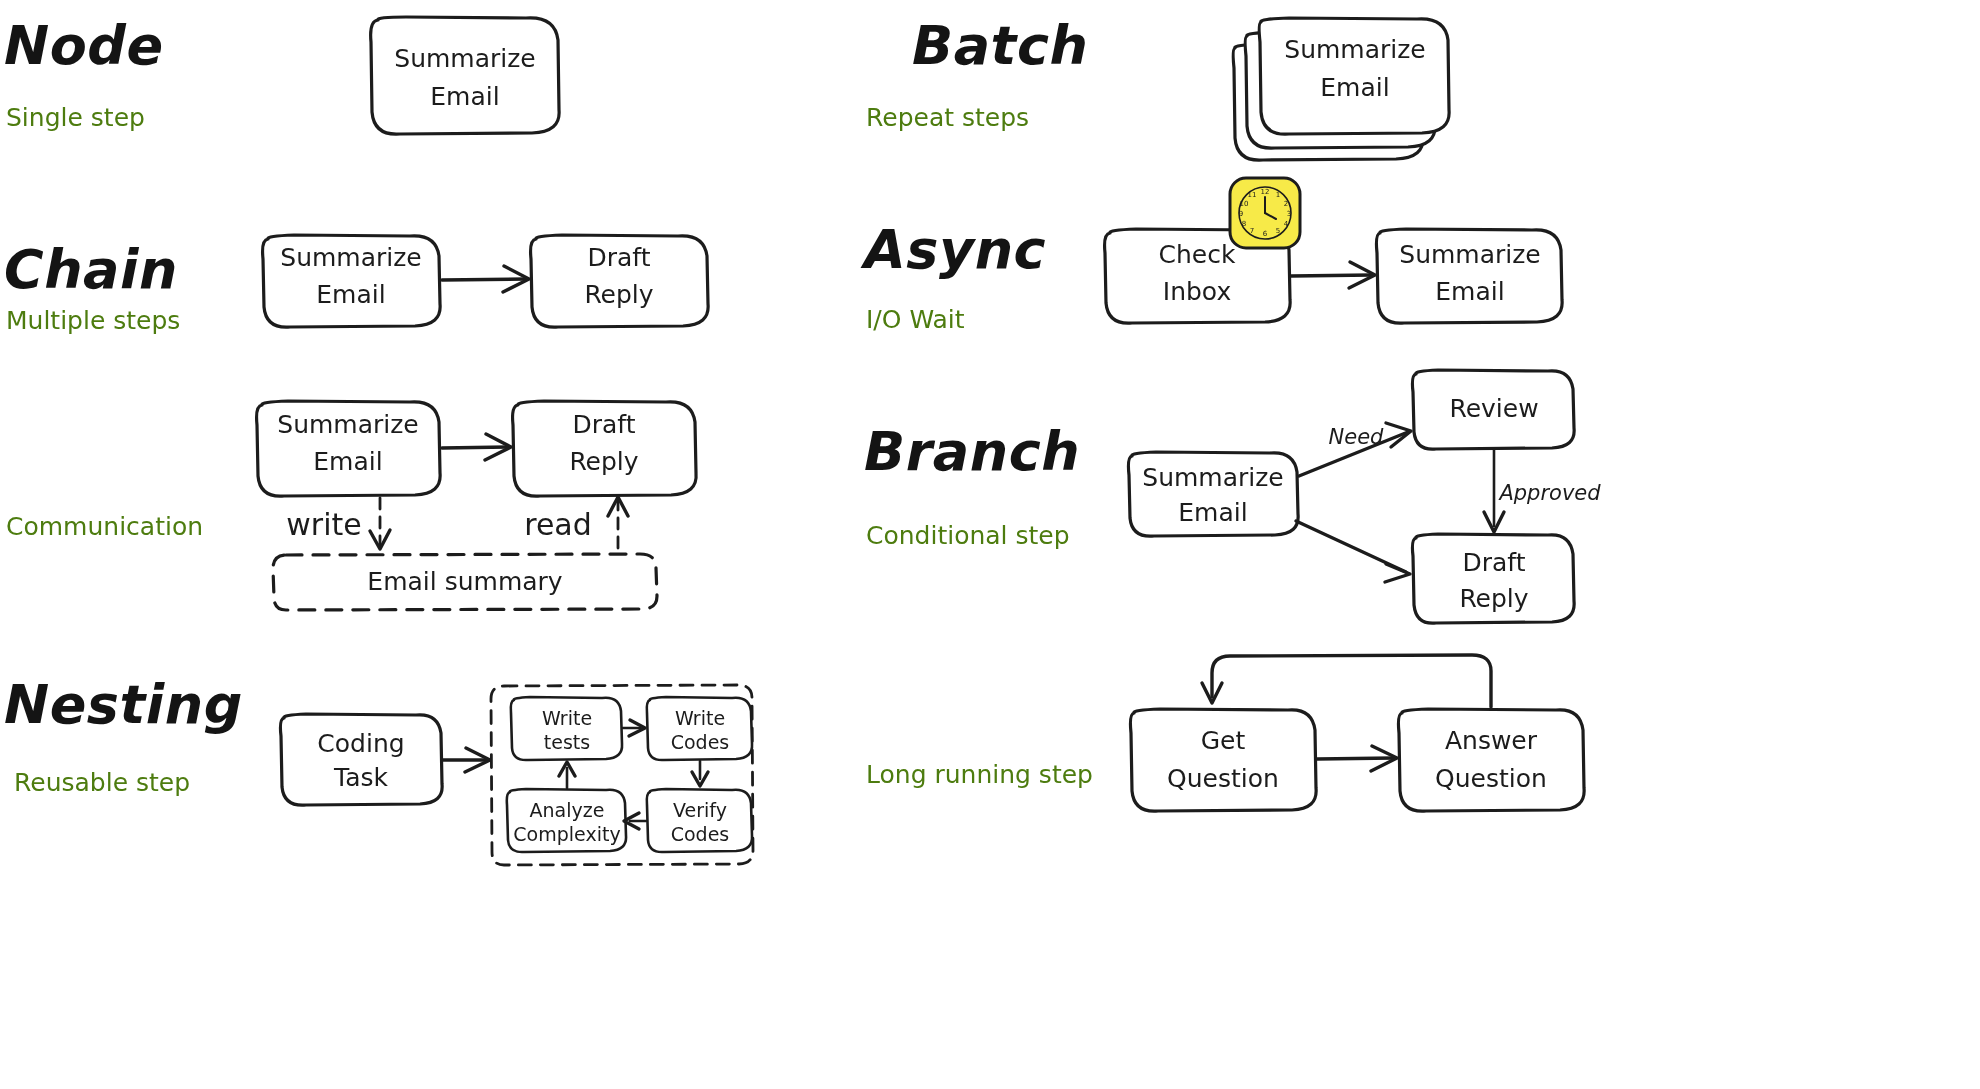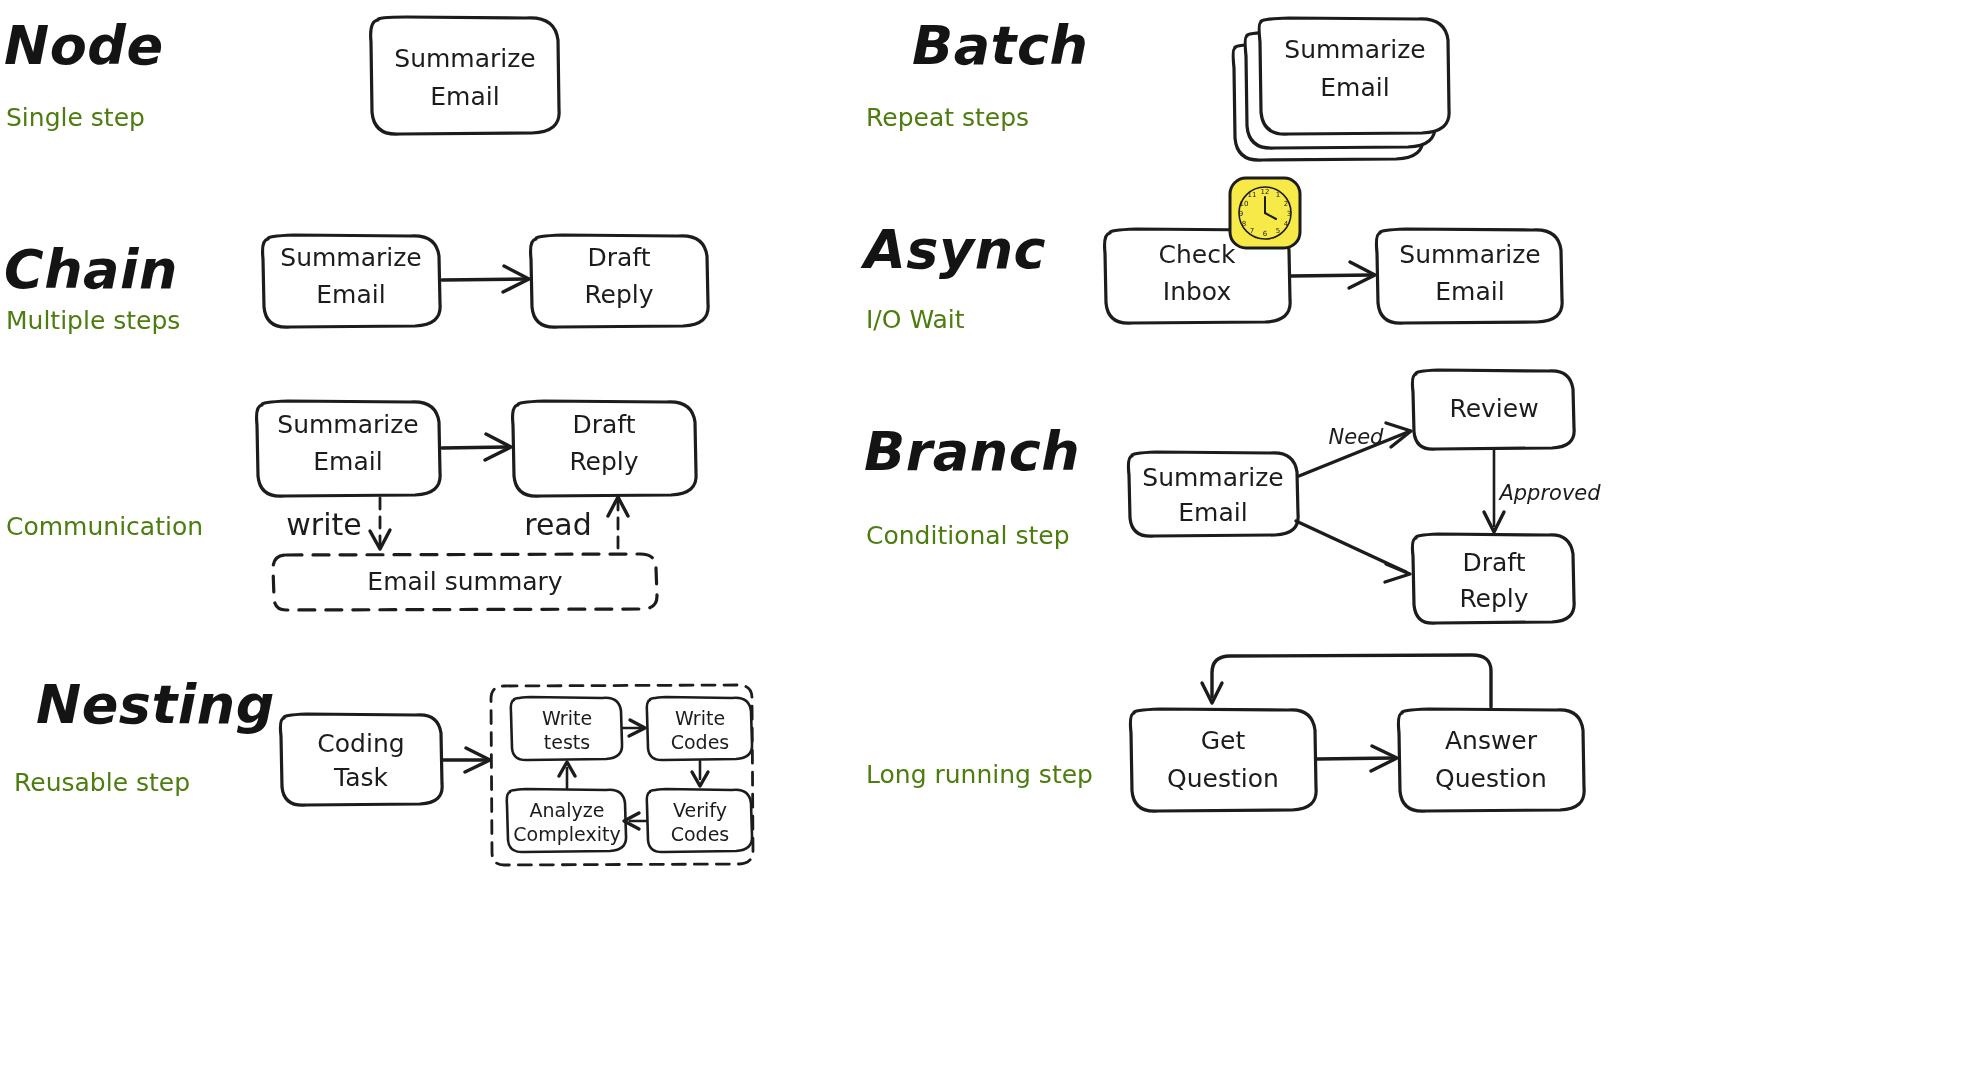--- a/index.html
+++ b/index.html
@@ -137,21 +137,21 @@
     <path class="ln" d="M176 155 L286 206"></path>
     <path class="ln" d="M266 198 L290 208 L265 216"></path>
 
     <path class="lnthin" d="M374 84 L374 160"></path>
     <path class="ln" d="M364 146 L374 166 L384 146"></path>
     <text class="tx-edge" x="236" y="72">Need</text>
     <text class="tx-edge" x="240" y="99"></text>
     <text class="tx-edge" x="430" y="128">Approved</text>
   </svg>
 
-  <div class="ttl" style="left:4px;top:673px;margin-left:32px;">Nesting</div>
+  <div class="ttl" style="left:4px;top:673px;">Nesting</div>
   <div class="sub" style="left:6px;top:768px;margin-left:8px;">Reusable step</div>
   <svg class="pattern" style="left:270px;top:668px;" width="500" height="200">
 
     <path class="bx" d="M14 50 Q12 47 36 46 L146 47 Q168 45 171 65 L172 116 Q174 135 150 136 L36 137 Q14 139 12 119 L11 68 Q9 51 14 50 Z"></path>
     <text class="tx" x="91" y="77">Coding</text>
     <text class="tx" x="91" y="111">Task</text>
     <path class="ln" d="M173 92 L216 92"></path>
     <path class="ln" d="M196 80 L220 92 L195 104"></path>
 
     <path class="dashthin" d="M234 18 L468 17 Q482 17 482 30 L483 182 Q483 196 469 196 L234 197 Q222 197 222 184 L221 31 Q221 18 234 18 Z"></path>

